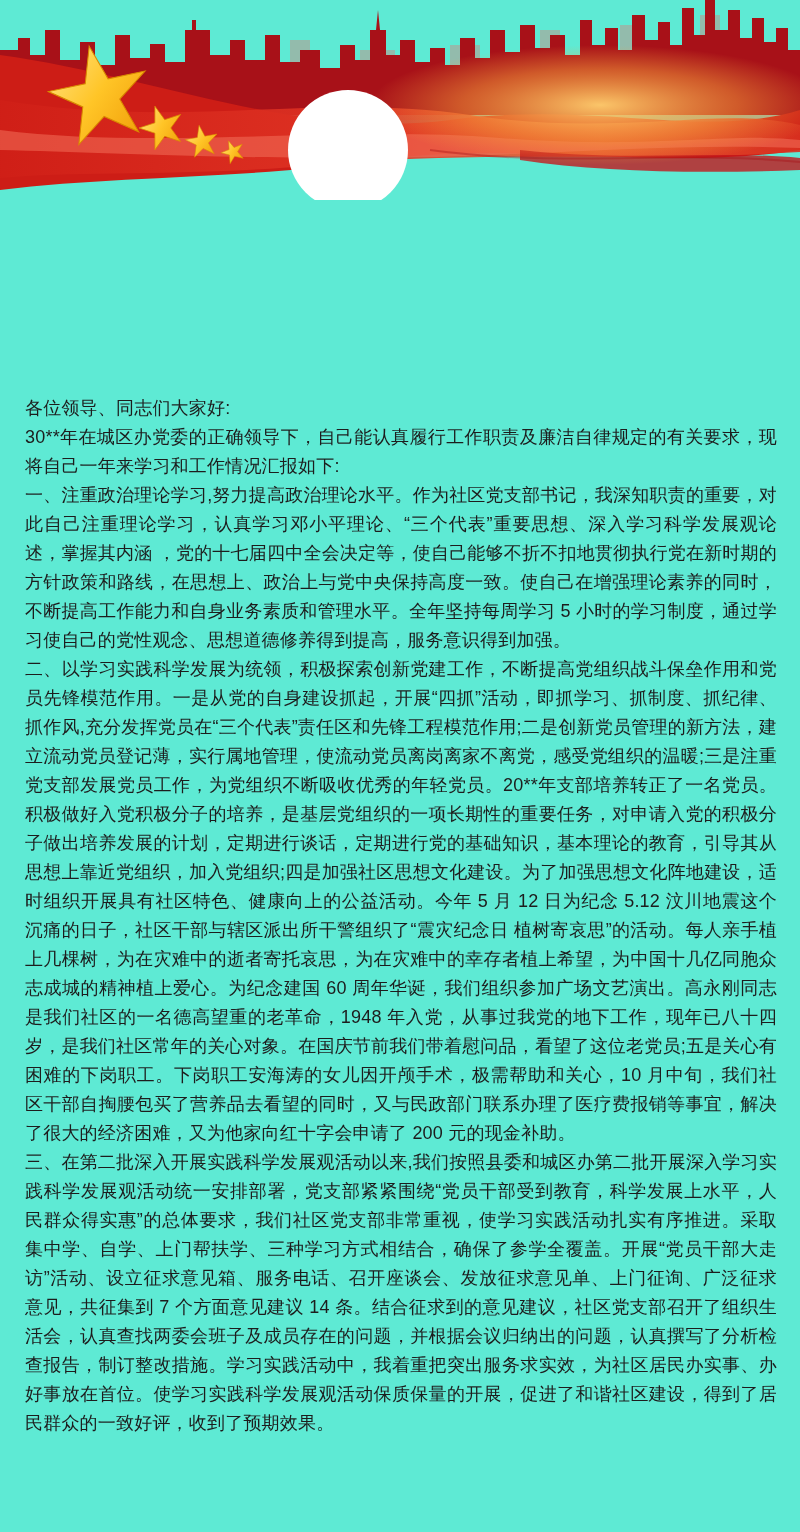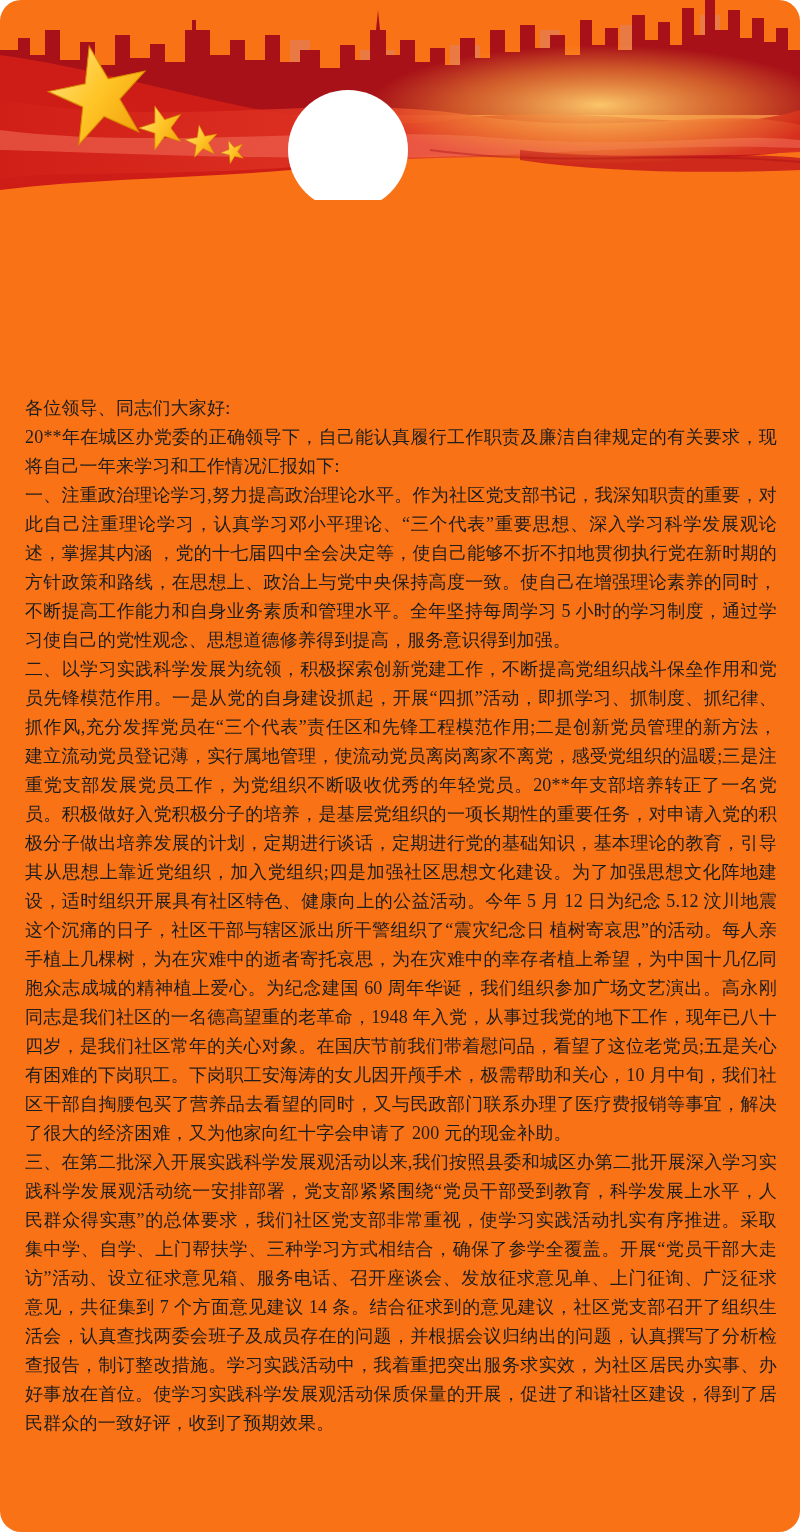--- a/index.html
+++ b/index.html
@@ -1,23 +1,22 @@
 <!DOCTYPE html>
 <html><head>
 <meta charset="utf-8">
 <style>
   html, body { margin: 0; padding: 0; background: #ffffff; }
   .page {
     position: relative;
     width: 800px;
     height: 1532px;
-    background: #f97316;
+    background: #5eead4;
     overflow: hidden;
-    font-family: Liberation Serif, serif;
-    border-radius: 21px;
+    font-family: Liberation Sans, sans-serif;
   }
   .banner {
     position: absolute;
     top: 0; left: 0;
     width: 800px; height: 200px;
   }
   .banner svg { display: block; }
   .content {
     position: absolute;
     top: 394px;
@@ -74,19 +73,19 @@
 
       <use href="#star" fill="url(#starGrad)" stroke="#d98a00" stroke-width="0.02" transform="translate(100,97) rotate(-12) scale(52)"></use>
       <use href="#star" fill="url(#starGrad)" stroke="#d98a00" stroke-width="0.03" transform="translate(162,128) rotate(-18) scale(23)"></use>
       <use href="#star" fill="url(#starGrad)" stroke="#d98a00" stroke-width="0.03" transform="translate(202,142) rotate(-10) scale(17)"></use>
       <use href="#star" fill="url(#starGrad)" stroke="#d98a00" stroke-width="0.04" transform="translate(233,152) rotate(-22) scale(12)"></use>
     </svg>
   </header>
 
   <main class="content">
     <p>各位领导、同志们大家好:</p>
-    <p>20**年在城区办党委的正确领导下，自己能认真履行工作职责及廉洁自律规定的有关要求，现将自己一年来学习和工作情况汇报如下:</p>
+    <p>30**年在城区办党委的正确领导下，自己能认真履行工作职责及廉洁自律规定的有关要求，现将自己一年来学习和工作情况汇报如下:</p>
     <p>一、注重政治理论学习,努力提高政治理论水平。作为社区党支部书记，我深知职责的重要，对此自己注重理论学习，认真学习邓小平理论、“三个代表”重要思想、深入学习科学发展观论述，掌握其内涵 ，党的十七届四中全会决定等，使自己能够不折不扣地贯彻执行党在新时期的方针政策和路线，在思想上、政治上与党中央保持高度一致。使自己在增强理论素养的同时，不断提高工作能力和自身业务素质和管理水平。全年坚持每周学习 5 小时的学习制度，通过学习使自己的党性观念、思想道德修养得到提高，服务意识得到加强。</p>
     <p>二、以学习实践科学发展为统领，积极探索创新党建工作，不断提高党组织战斗保垒作用和党员先锋模范作用。一是从党的自身建设抓起，开展“四抓”活动，即抓学习、抓制度、抓纪律、抓作风,充分发挥党员在“三个代表”责任区和先锋工程模范作用;二是创新党员管理的新方法，建立流动党员登记薄，实行属地管理，使流动党员离岗离家不离党，感受党组织的温暖;三是注重党支部发展党员工作，为党组织不断吸收优秀的年轻党员。20**年支部培养转正了一名党员。积极做好入党积极分子的培养，是基层党组织的一项长期性的重要任务，对申请入党的积极分子做出培养发展的计划，定期进行谈话，定期进行党的基础知识，基本理论的教育，引导其从思想上靠近党组织，加入党组织;四是加强社区思想文化建设。为了加强思想文化阵地建设，适时组织开展具有社区特色、健康向上的公益活动。今年 5 月 12 日为纪念 5.12 汶川地震这个沉痛的日子，社区干部与辖区派出所干警组织了“震灾纪念日 植树寄哀思”的活动。每人亲手植上几棵树，为在灾难中的逝者寄托哀思，为在灾难中的幸存者植上希望，为中国十几亿同胞众志成城的精神植上爱心。为纪念建国 60 周年华诞，我们组织参加广场文艺演出。高永刚同志是我们社区的一名德高望重的老革命，1948 年入党，从事过我党的地下工作，现年已八十四岁，是我们社区常年的关心对象。在国庆节前我们带着慰问品，看望了这位老党员;五是关心有困难的下岗职工。下岗职工安海涛的女儿因开颅手术，极需帮助和关心，10 月中旬，我们社区干部自掏腰包买了营养品去看望的同时，又与民政部门联系办理了医疗费报销等事宜，解决了很大的经济困难，又为他家向红十字会申请了 200 元的现金补助。</p>
     <p>三、在第二批深入开展实践科学发展观活动以来,我们按照县委和城区办第二批开展深入学习实践科学发展观活动统一安排部署，党支部紧紧围绕“党员干部受到教育，科学发展上水平，人民群众得实惠”的总体要求，我们社区党支部非常重视，使学习实践活动扎实有序推进。采取集中学、自学、上门帮扶学、三种学习方式相结合，确保了参学全覆盖。开展“党员干部大走访”活动、设立征求意见箱、服务电话、召开座谈会、发放征求意见单、上门征询、广泛征求意见，共征集到 7 个方面意见建议 14 条。结合征求到的意见建议，社区党支部召开了组织生活会，认真查找两委会班子及成员存在的问题，并根据会议归纳出的问题，认真撰写了分析检查报告，制订整改措施。学习实践活动中，我着重把突出服务求实效，为社区居民办实事、办好事放在首位。使学习实践科学发展观活动保质保量的开展，促进了和谐社区建设，得到了居民群众的一致好评，收到了预期效果。</p>
   </main>
 
 </div>
 
 </body></html>

